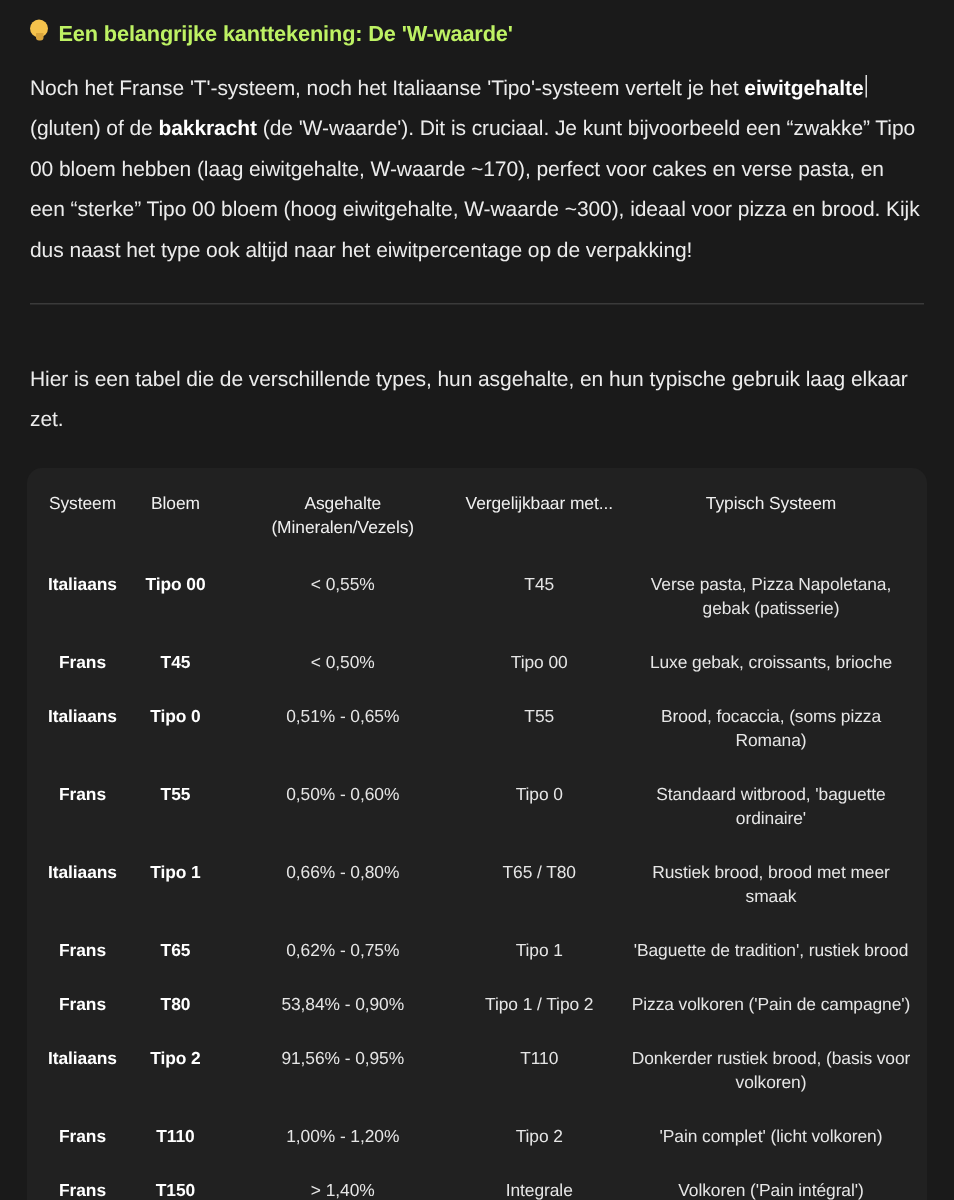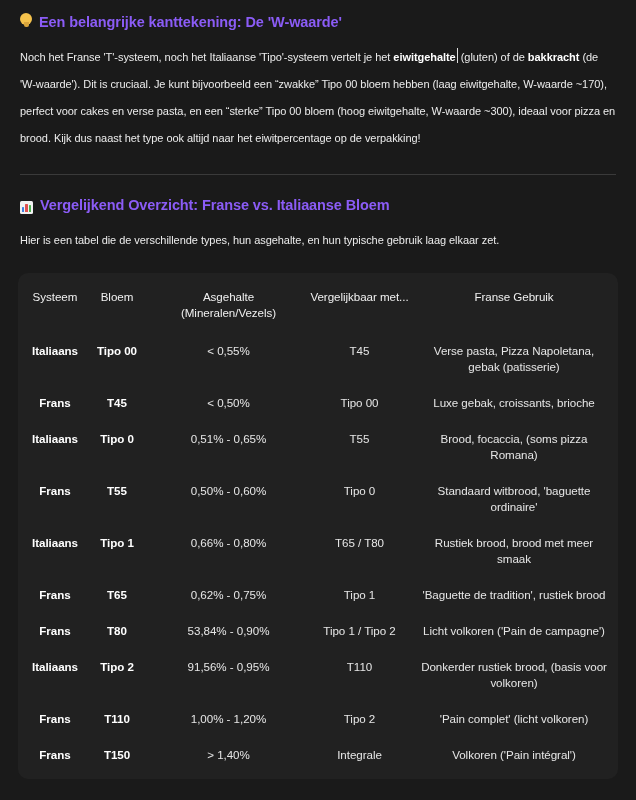--- a/index.html
+++ b/index.html
@@ -23,21 +23,21 @@
     position: relative;
   }
 
   
   .section-heading {
     display: flex;
     align-items: baseline;
     gap: 7px;
     font-size: 14.5px;
     font-weight: bold;
-    color: #8b5cf6;
+    color: #bef264;
     letter-spacing: -0.1px;
     padding: 0 20px;
   }
   .h-callout { padding-top: 10px; }
   .h-table   { padding-top: 0px; }
 
   
   .bulb-icon {
     width: 12px; height: 17px;
     position: relative;
@@ -72,21 +72,21 @@
     justify-content: space-evenly;
     padding: 1.5px 1px;
   }
   .chart-icon i { display: block; width: 2.4px; border-radius: 0.5px; }
   .chart-icon i.b1 { height: 55%; background: #3f7ee0; }
   .chart-icon i.b2 { height: 85%; background: #e05050; }
   .chart-icon i.b3 { height: 70%; background: #4caf50; }
 
   
   .para {
-    font-size: 11px;
+    font-size: 14px;
     line-height: 27px;
     color: #ececec;
     padding: 0 20px;
     margin: 0;
     letter-spacing: -0.05px;
   }
   .para.callout-body { margin-top: 14px; }
   .para.table-intro  { margin-top: 14px; }
   .para b { font-weight: bold; color: #ffffff; }
 
@@ -162,47 +162,39 @@
         <span class="neck"></span>
     </span>
     <span>Een belangrijke kanttekening: De 'W-waarde'</span>
   </div>
 
   <p class="para callout-body"><span>Noch het Franse 'T'-systeem, noch het Italiaanse 'Tipo'-systeem vertelt je het </span><b>eiwitgehalte</b><span class="caret"></span><span> (gluten) of de </span><b>bakkracht</b><span> (de 'W-waarde'). Dit is cruciaal. Je kunt bijvoorbeeld een “zwakke” Tipo 00 bloem hebben (laag eiwitgehalte, W-waarde ~170), perfect voor cakes en verse pasta, en een “sterke” Tipo 00 bloem (hoog eiwitgehalte, W-waarde ~300), ideaal voor pizza en brood. Kijk dus naast het type ook altijd naar het eiwitpercentage op de verpakking!</span></p>
 
   <hr class="divider">
   <div class="spacer-after-divider"></div>
 
-  <div class="section-heading h-table">
-    <span class="chart-icon">
-      <i class="b1"></i>
-        <i class="b2"></i>
-        <i class="b3"></i>
-    </span>
-    <span>Vergelijkend Overzicht: Franse vs. Italiaanse Bloem</span>
-  </div>
 
   <p class="para table-intro">Hier is een tabel die de verschillende types, hun asgehalte, en hun typische gebruik laag elkaar zet.</p>
 
   <div class="table-wrap">
     <table class="compare">
       <colgroup>
         <col class="c-sys">
           <col class="c-type">
           <col class="c-ash">
           <col class="c-comp">
           <col class="c-use">
       </colgroup>
       <thead>
         <tr>
           <th>Systeem</th>
           <th>Bloem</th>
           <th>Asgehalte (Mineralen/Vezels)</th>
           <th>Vergelijkbaar met...</th>
-          <th>Franse Gebruik</th>
+          <th>Typisch Systeem</th>
         </tr>
       </thead>
       <tbody>
         <tr>
           <td class="syscol">Italiaans</td>
           <td class="typecol">Tipo 00</td>
           <td>&lt; 0,55%</td>
           <td>T45</td>
           <td>Verse pasta, Pizza Napoletana, gebak (patisserie)</td>
         </tr>
@@ -239,21 +231,21 @@
           <td class="typecol">T65</td>
           <td>0,62% - 0,75%</td>
           <td>Tipo 1</td>
           <td>'Baguette de tradition', rustiek brood</td>
         </tr>
         <tr>
           <td class="syscol">Frans</td>
           <td class="typecol">T80</td>
           <td>53,84% - 0,90%</td>
           <td>Tipo 1 / Tipo 2</td>
-          <td>Licht volkoren ('Pain de campagne')</td>
+          <td>Pizza volkoren ('Pain de campagne')</td>
         </tr>
         <tr>
           <td class="syscol">Italiaans</td>
           <td class="typecol">Tipo 2</td>
           <td>91,56% - 0,95%</td>
           <td>T110</td>
           <td>Donkerder rustiek brood, (basis voor volkoren)</td>
         </tr>
         <tr>
           <td class="syscol">Frans</td>

